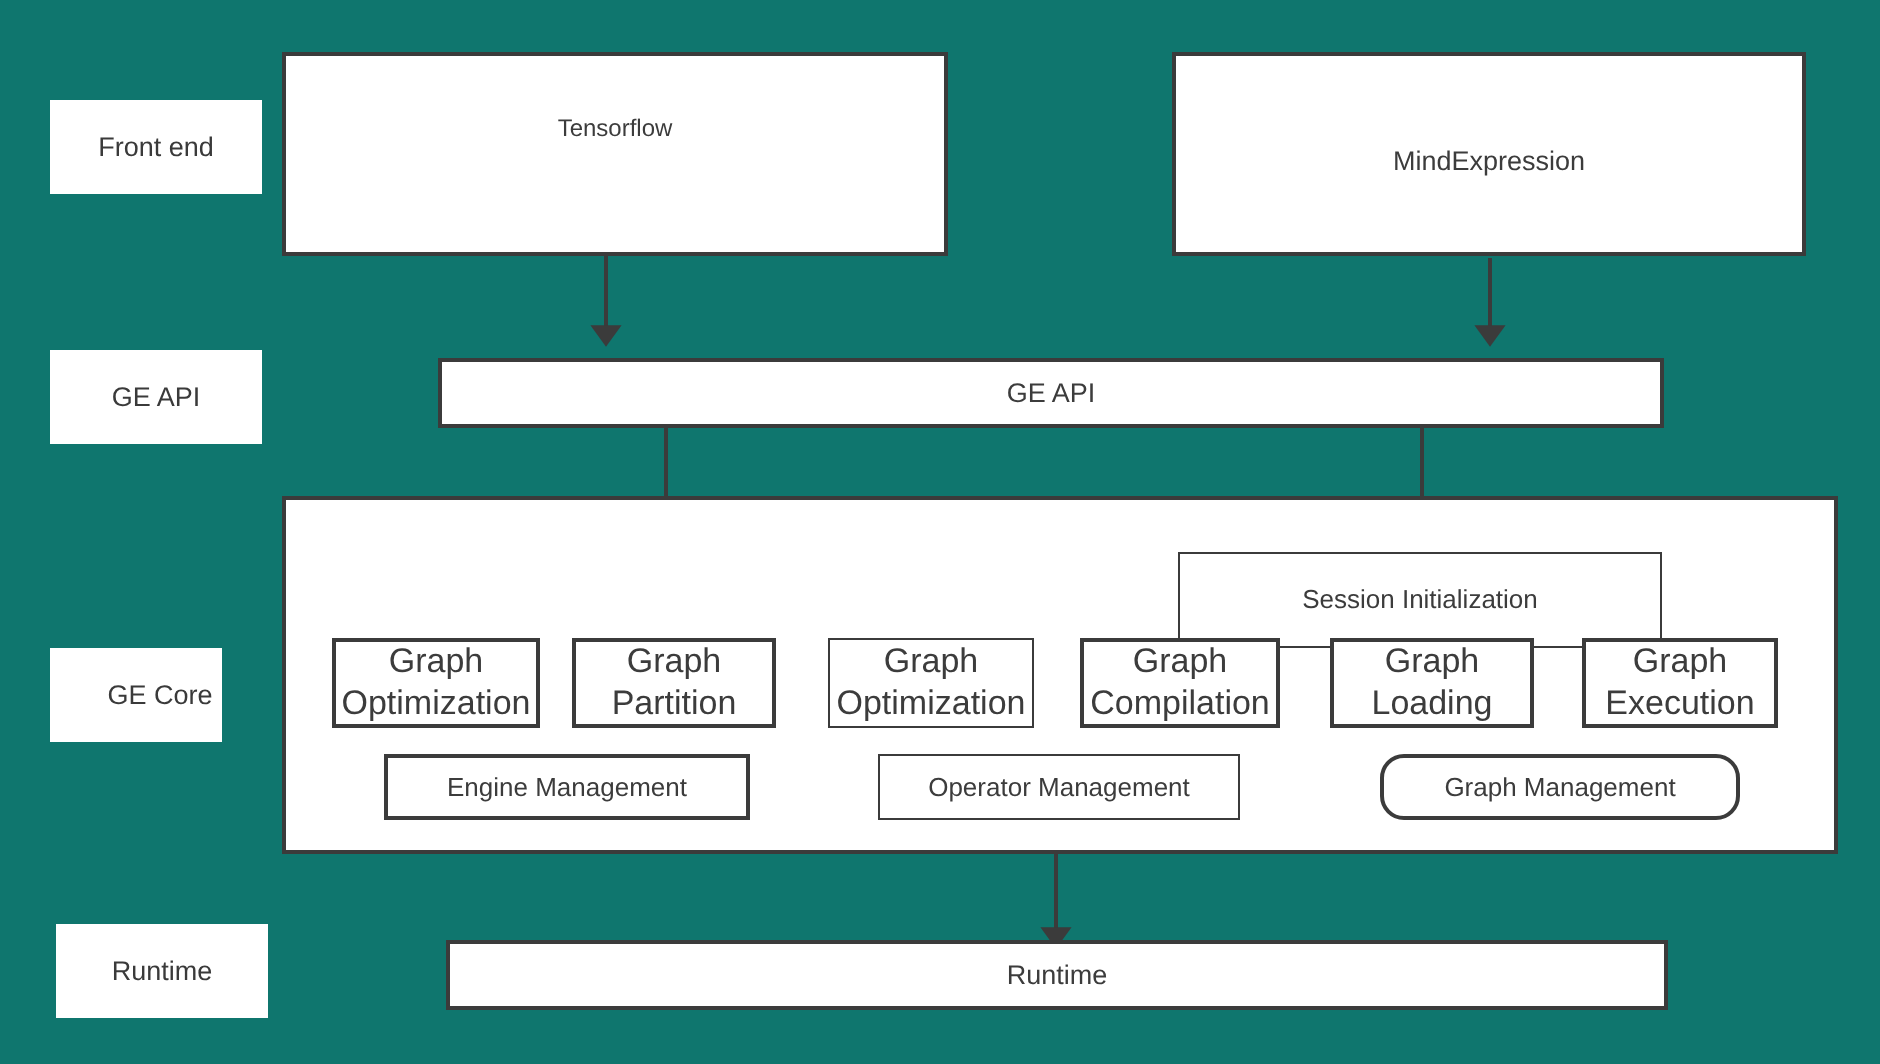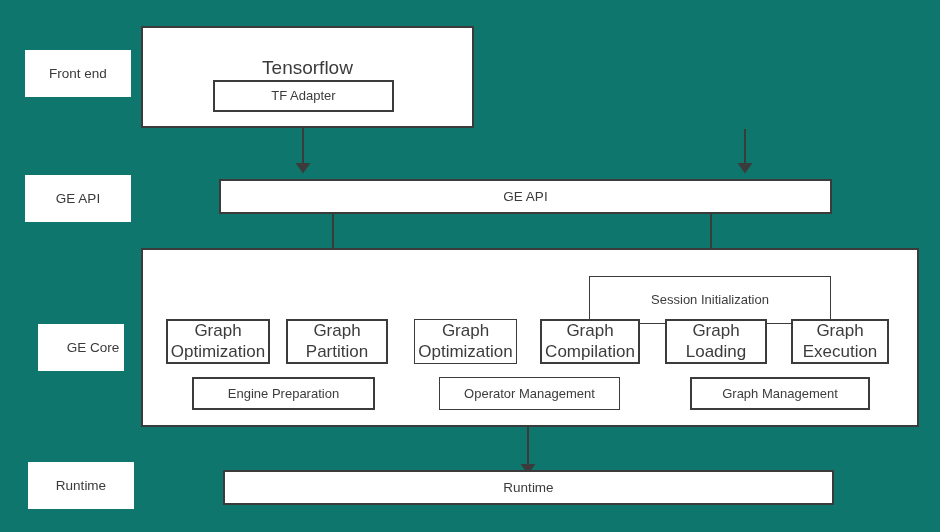--- a/index.html
+++ b/index.html
@@ -112,35 +112,35 @@
   </svg>
 
   <div class="box layer-label" style="left:25px; top:50px; width:106px; height:47px;">
     <span>Front end</span>
   </div>
 
   <div class="box layer-label" style="left:25px; top:175px; width:106px; height:47px;">
     <span>GE API</span>
   </div>
 
-  <div class="box layer-label" style="left:38px; top:324px; width:86px; height:47px;padding-left:24px;">
+  <div class="box layer-label" style="left:25px; top:324px; width:86px; height:47px;padding-left:24px;">
     <span>GE Core</span>
   </div>
 
   <div class="box layer-label" style="left:28px; top:462px; width:106px; height:47px;">
     <span>Runtime</span>
   </div>
 
   <div class="box container-box" style="left:141px; top:26px; width:333px; height:102px;">
-    <div class="container-title" style="top:29px; font-size:19px;">Tensorflow</div>
-  </div>
-  <div class="box node" style="left:213px; top:80px; width:181px; height:32px;">
-    <span>TF Adapter</span>
+    <div class="container-title" style="top:29px; font-size:12px;">Tensorflow</div>
   </div>
 
+  <div class="box container-box" style="left:586px; top:26px; width:317px; height:102px;">
+    <div class="container-title" style="top:45px; font-size:13.5px;">MindExpression</div>
+  </div>
 
   <div class="box bar" style="left:219px; top:179px; width:613px; height:35px;">
     <span>GE API</span>
   </div>
 
   <div class="container-box" style="position:absolute; left:141px; top:248px; width:774px; height:175px; background:#ffffff;"></div>
 
   <div class="box node thin" style="left:589px; top:276px; width:242px; height:48px;">
     <span>Session Initialization</span>
   </div>
@@ -164,26 +164,26 @@
   <div class="box node two-line" style="left:665px; top:319px; width:102px; height:45px;">
     <span>Graph</span>
     <span>Loading</span>
   </div>
   <div class="box node two-line" style="left:791px; top:319px; width:98px; height:45px;">
     <span>Graph</span>
     <span>Execution</span>
   </div>
 
   <div class="box node" style="left:192px; top:377px; width:183px; height:33px;">
-    <span>Engine Preparation</span>
+    <span>Engine Management</span>
   </div>
   <div class="box node thin" style="left:439px; top:377px; width:181px; height:33px;">
     <span>Operator Management</span>
   </div>
-  <div class="box node" style="left:690px; top:377px; width:180px; height:33px;">
+  <div class="box node" style="left:690px; top:377px; width:180px; height:33px;border-radius:12px;">
     <span>Graph Management</span>
   </div>
 
   <div class="box bar" style="left:223px; top:470px; width:611px; height:35px;">
     <span>Runtime</span>
   </div>
 
 </div>
 
 </body></html>

